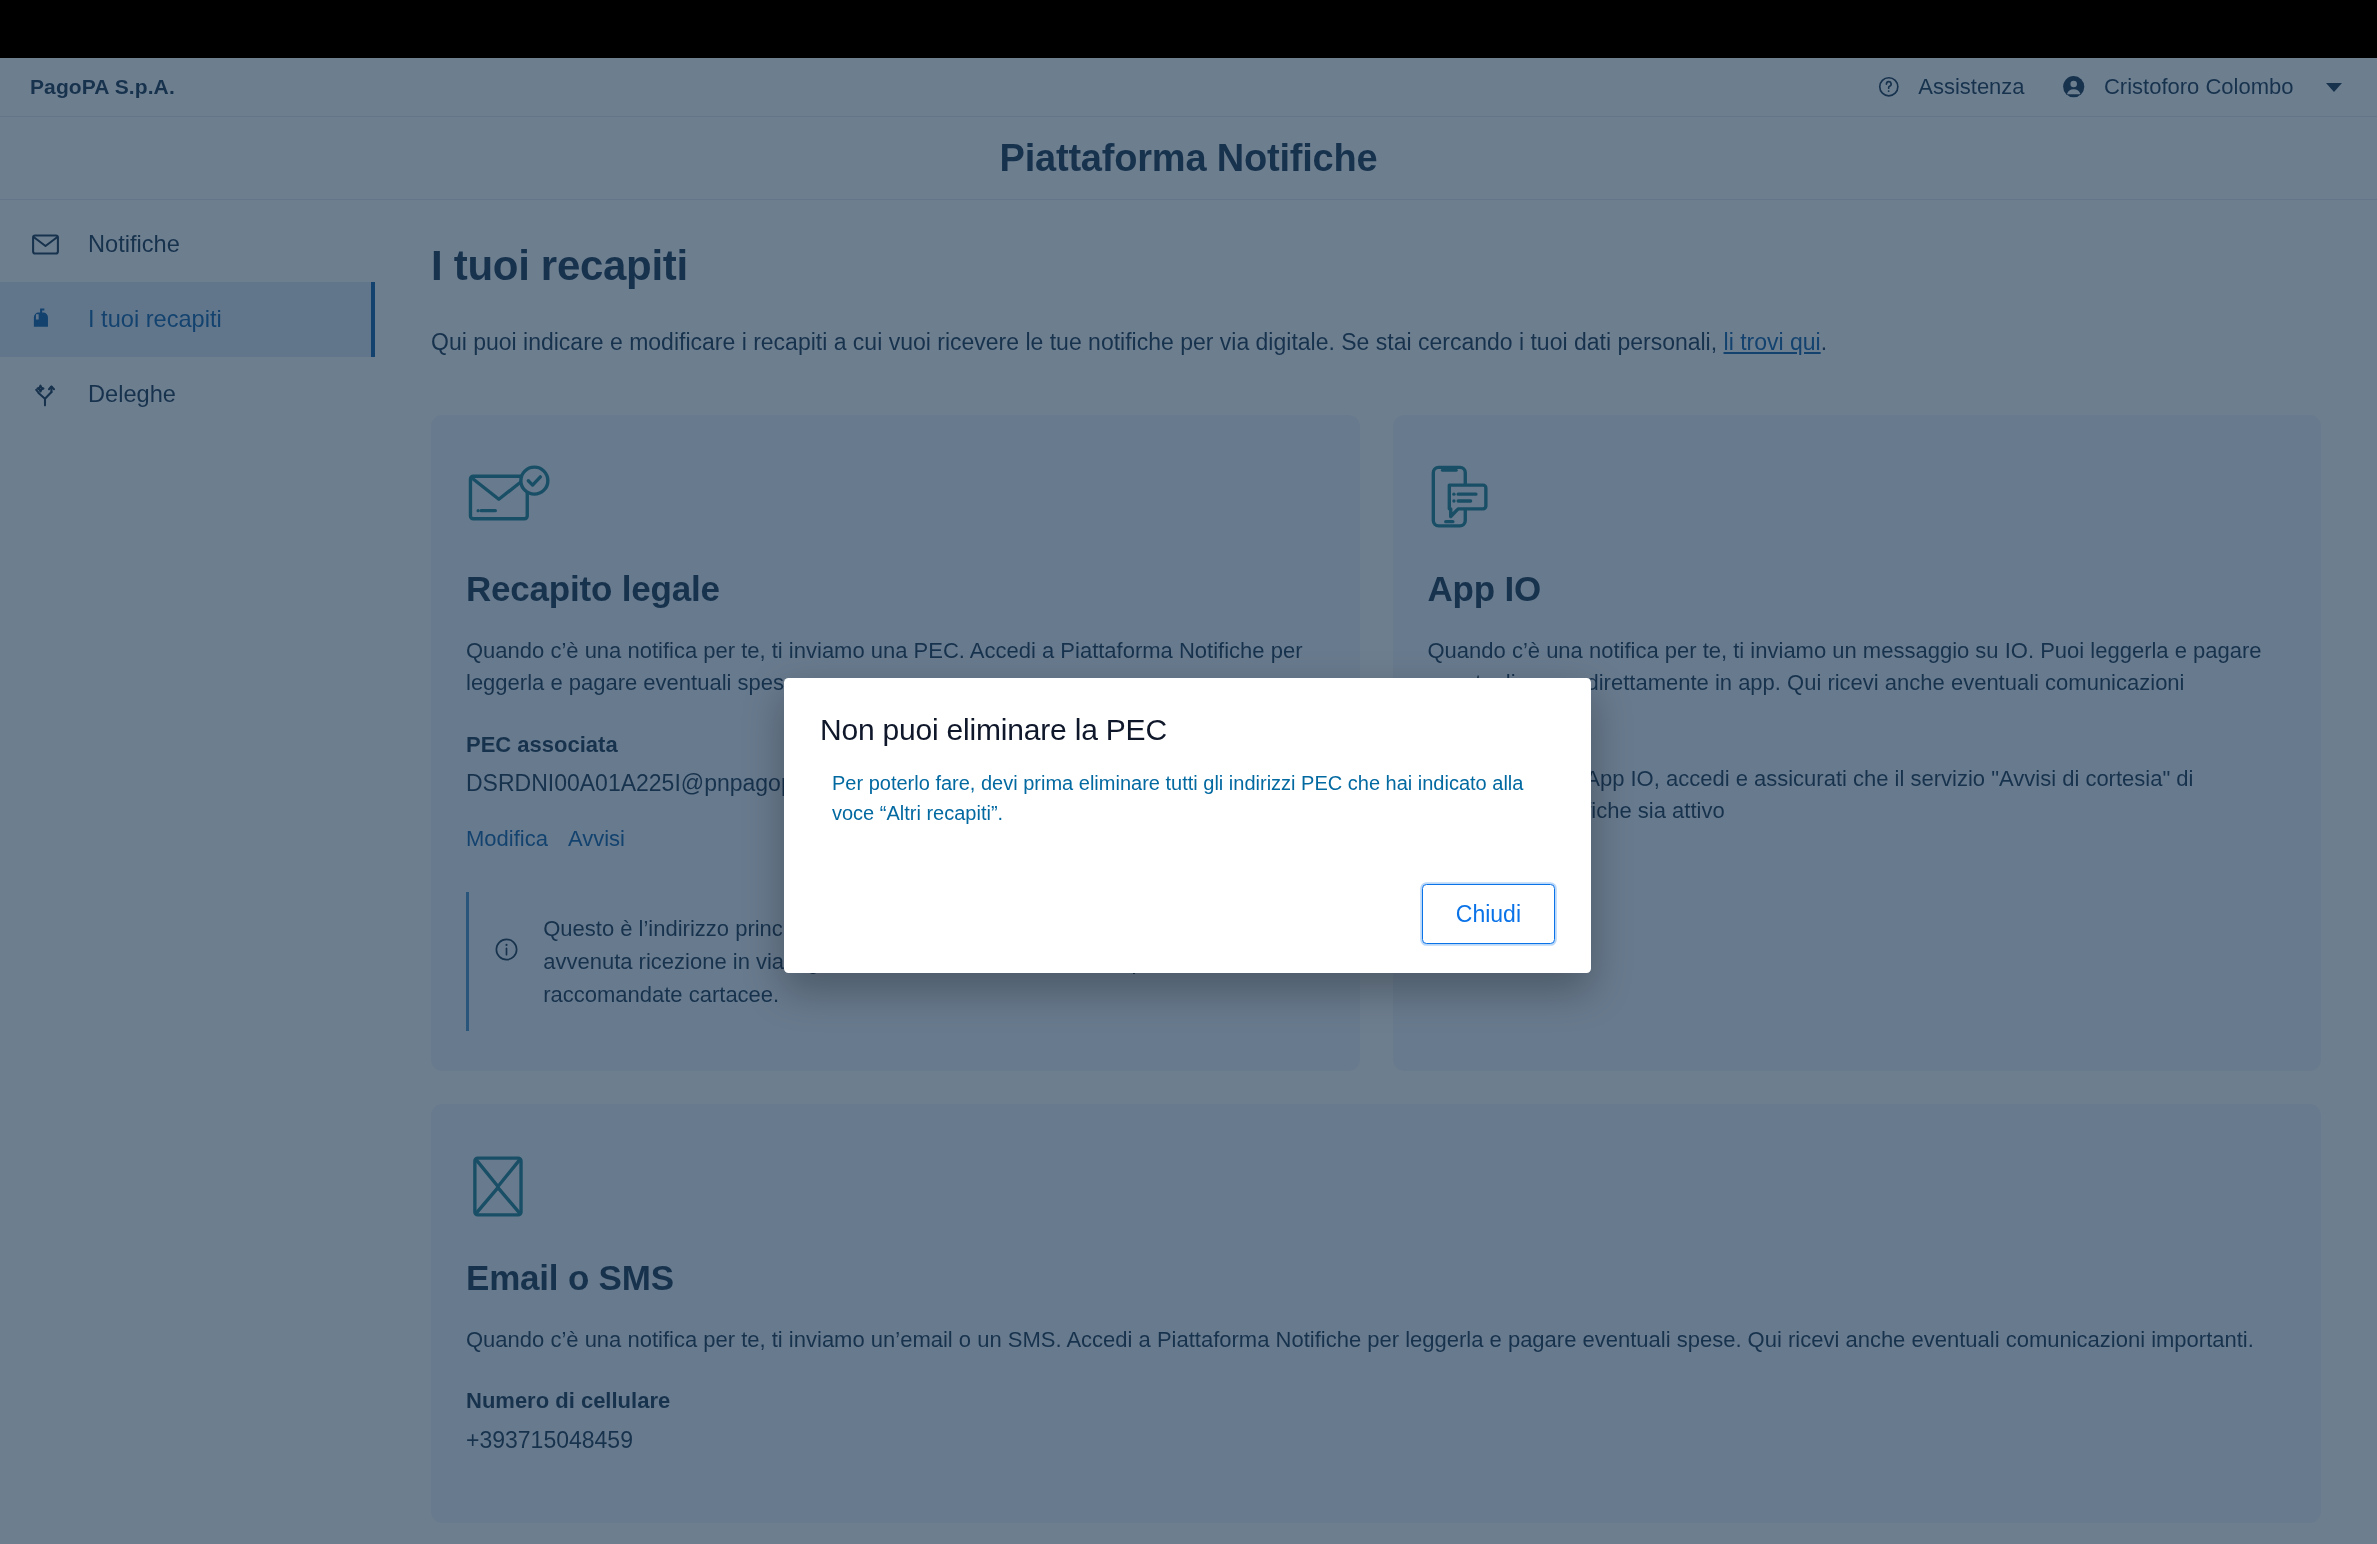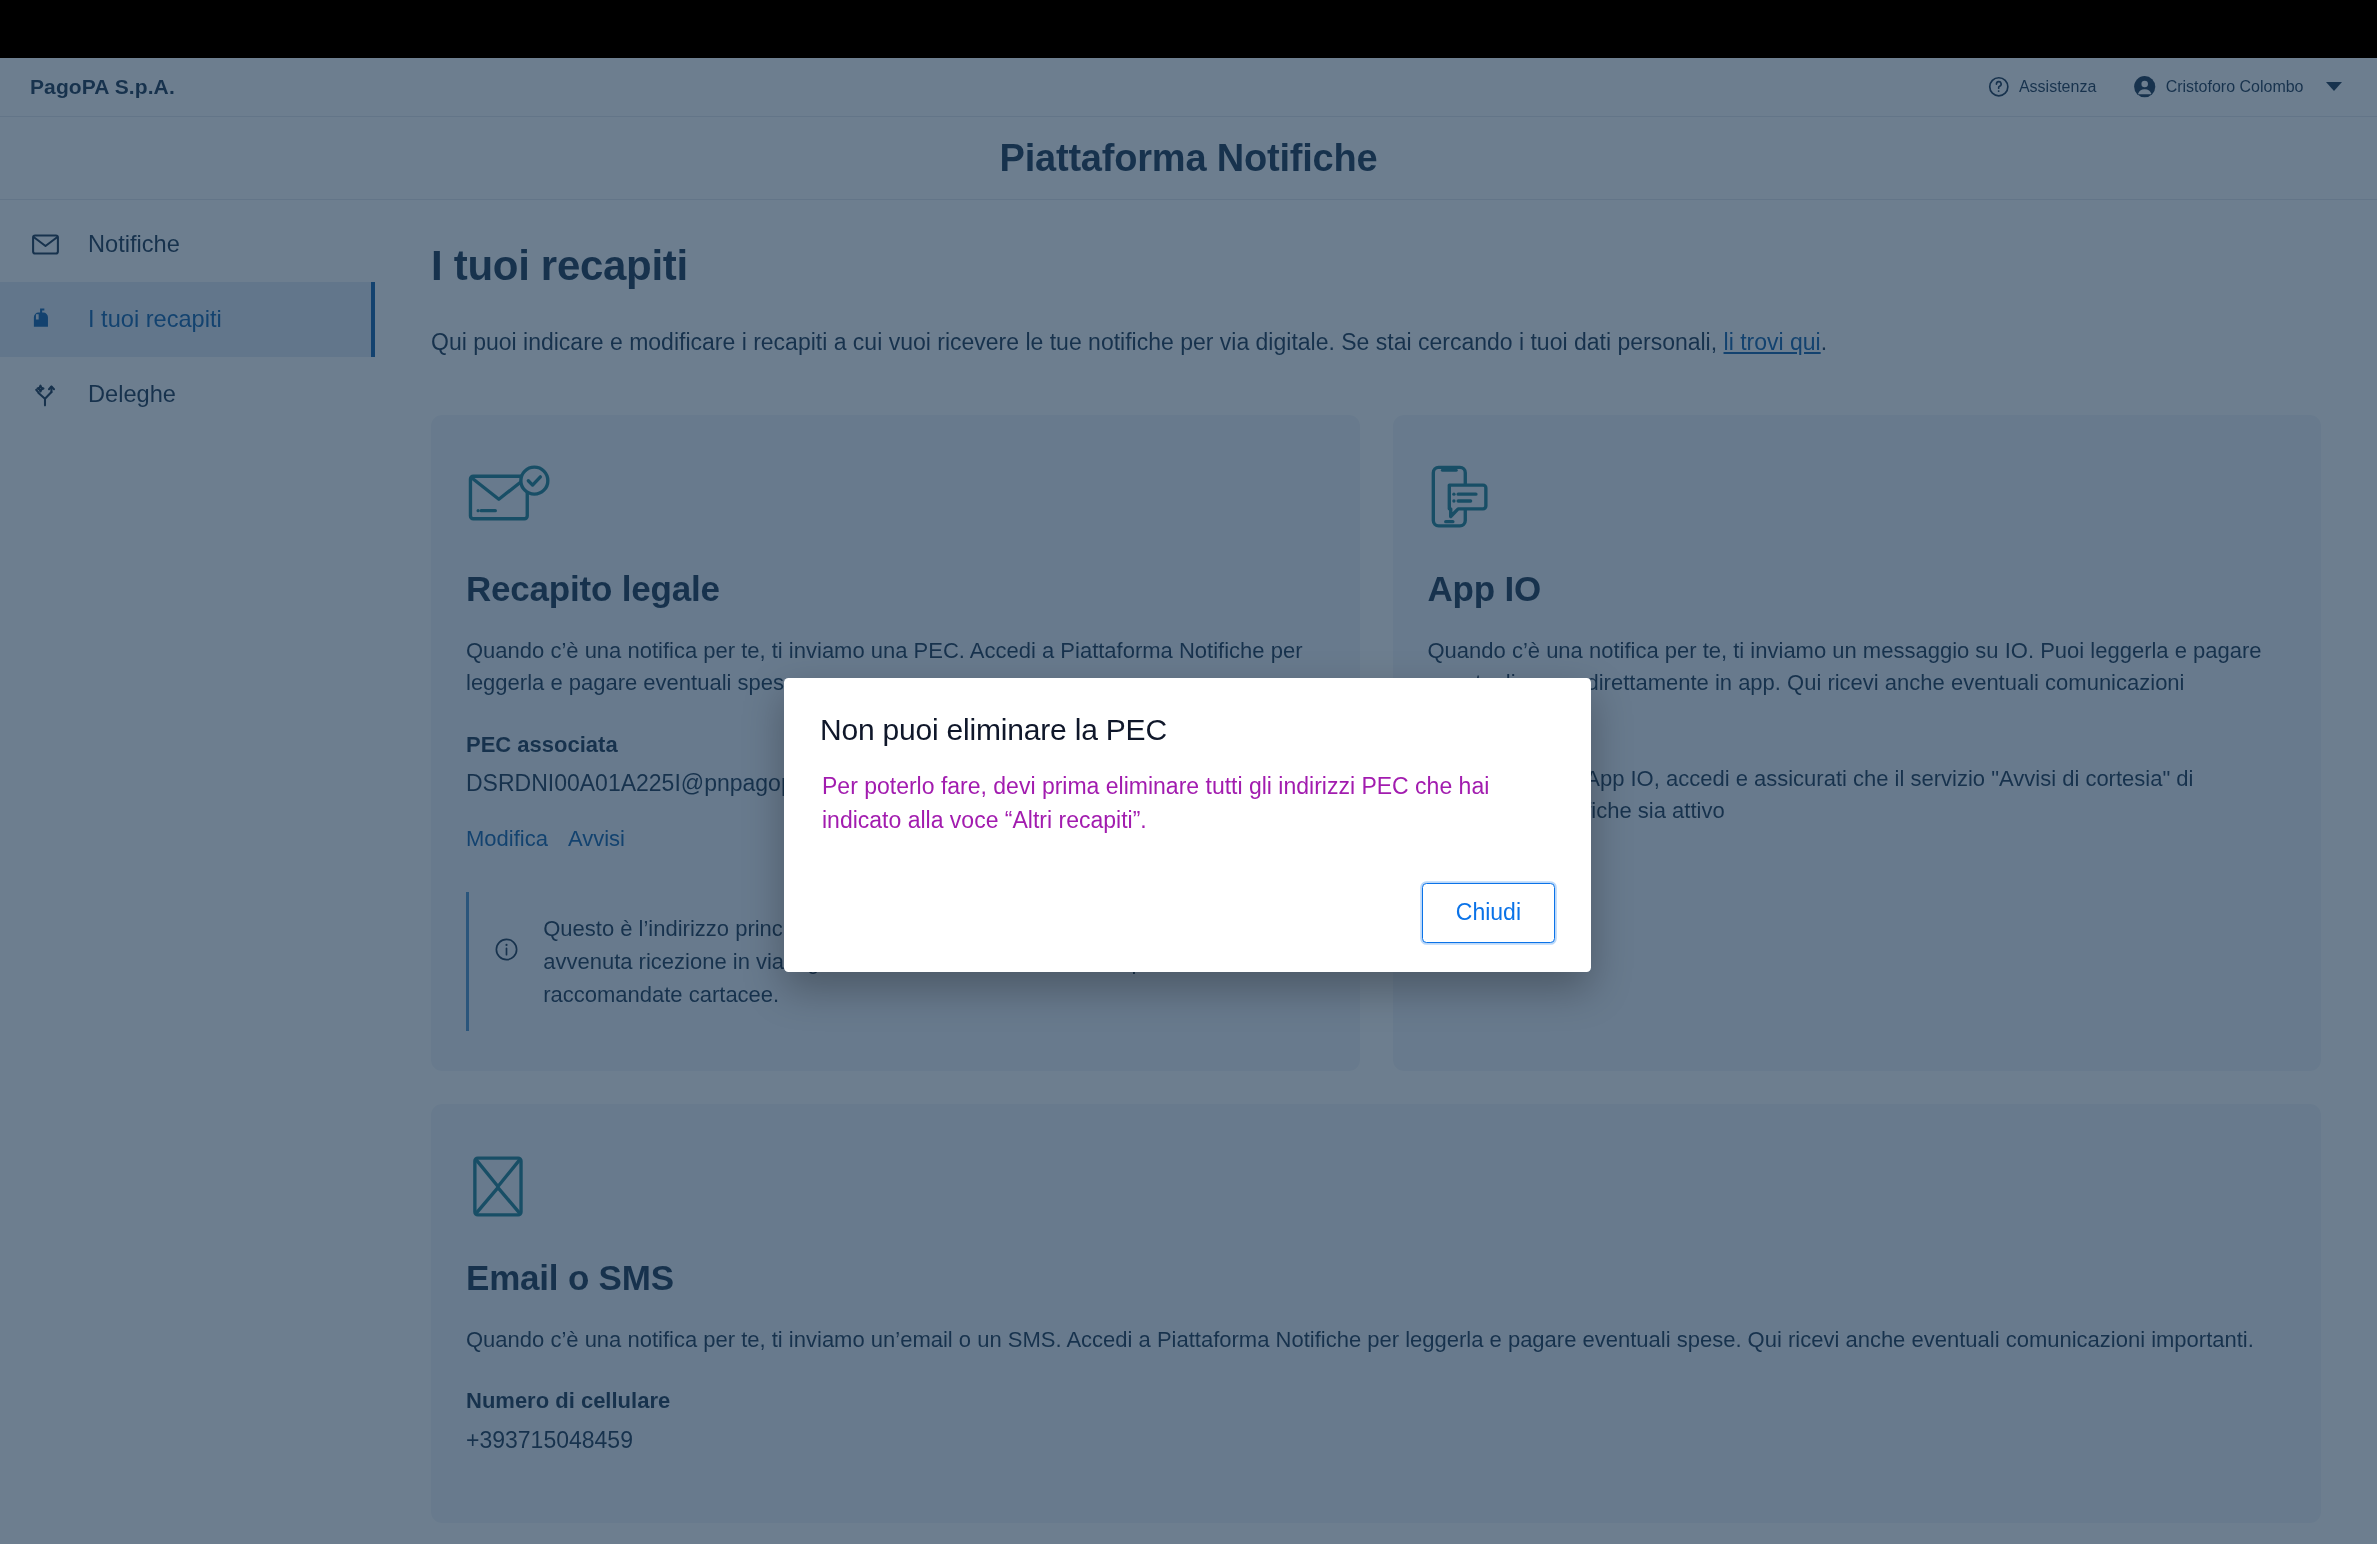--- a/index.html
+++ b/index.html
@@ -53,22 +53,22 @@
   }
   .util-right {
     margin-left: auto;
     display: flex;
     align-items: center;
     gap: 36px;
   }
   .util-item {
     display: flex;
     align-items: center;
-    gap: 8px;
-    font-size: 16px;
+    gap: 18px;
+    font-size: 22px;
     color: #17324D;
     cursor: pointer;
   }
   .util-item svg { display: block; }
   .caret {
     width: 0; height: 0;
     border-left: 8.2px solid transparent;
     border-right: 8.2px solid transparent;
     border-top: 9px solid #17324D;
     margin-left: 14.5px;
@@ -239,24 +239,24 @@
     padding: 35px 36px 0 36px;
   }
   .modal-title {
     font-size: 30px;
     font-weight: 400;
     color: #0f172a;
     margin: 0 0 22px 0;
     letter-spacing: -0.2px;
   }
   .modal-body {
-    font-size: 23px;
+    font-size: 20px;
     line-height: 1.48;
-    color: #a21caf;
-    margin: 2px;
+    color: #0369a1;
+    margin: 12px;
   }
   .modal-actions {
     display: flex;
     justify-content: flex-end;
     padding: 44px 0 29px 0;
   }
   .btn-outline {
     background: #ffffff;
     border: 1.8px solid #0B73E8;
     border-radius: 4.5px;

